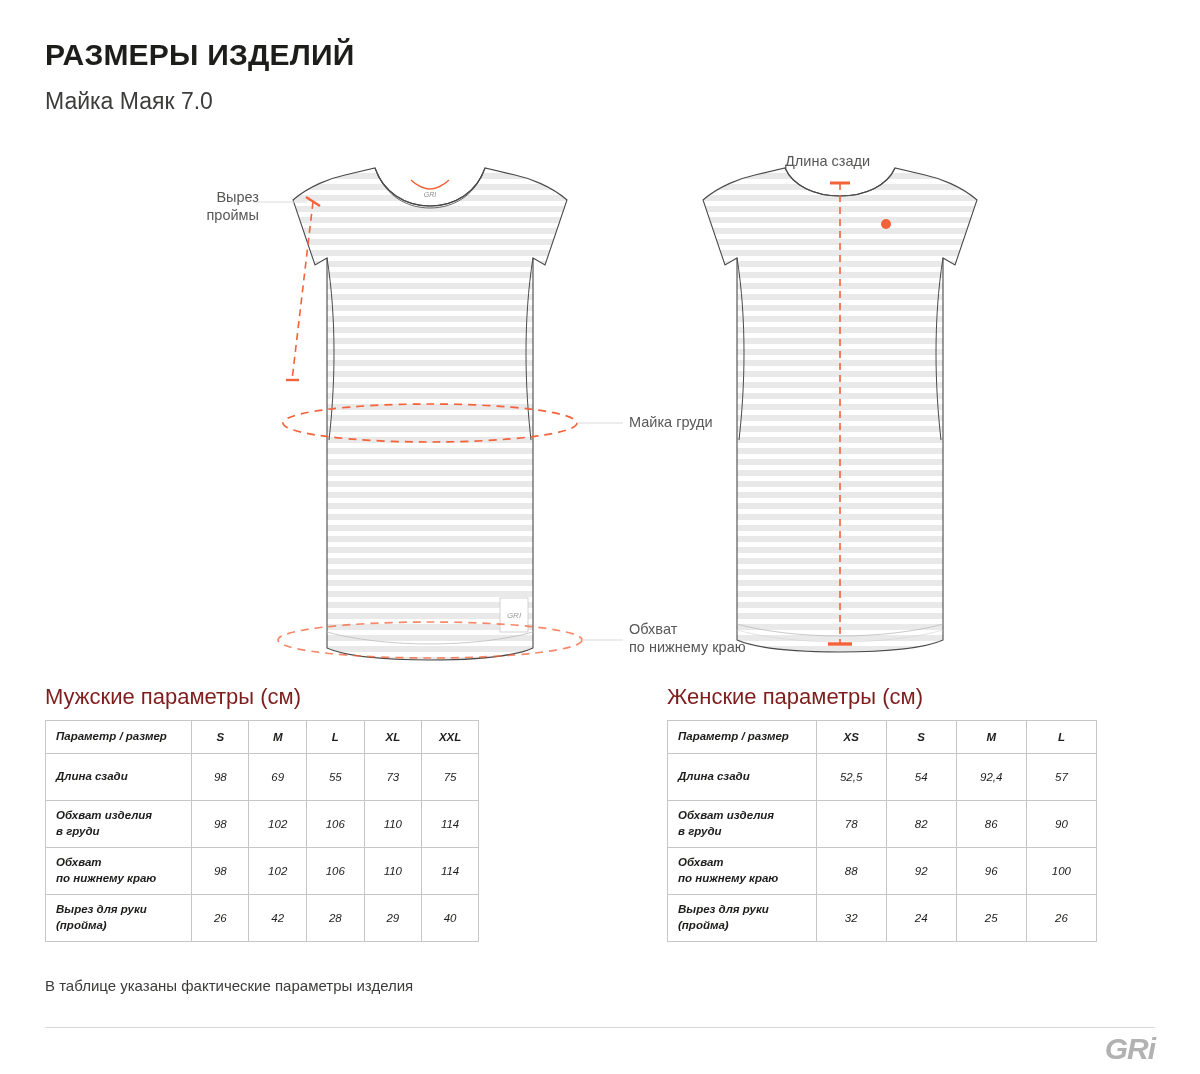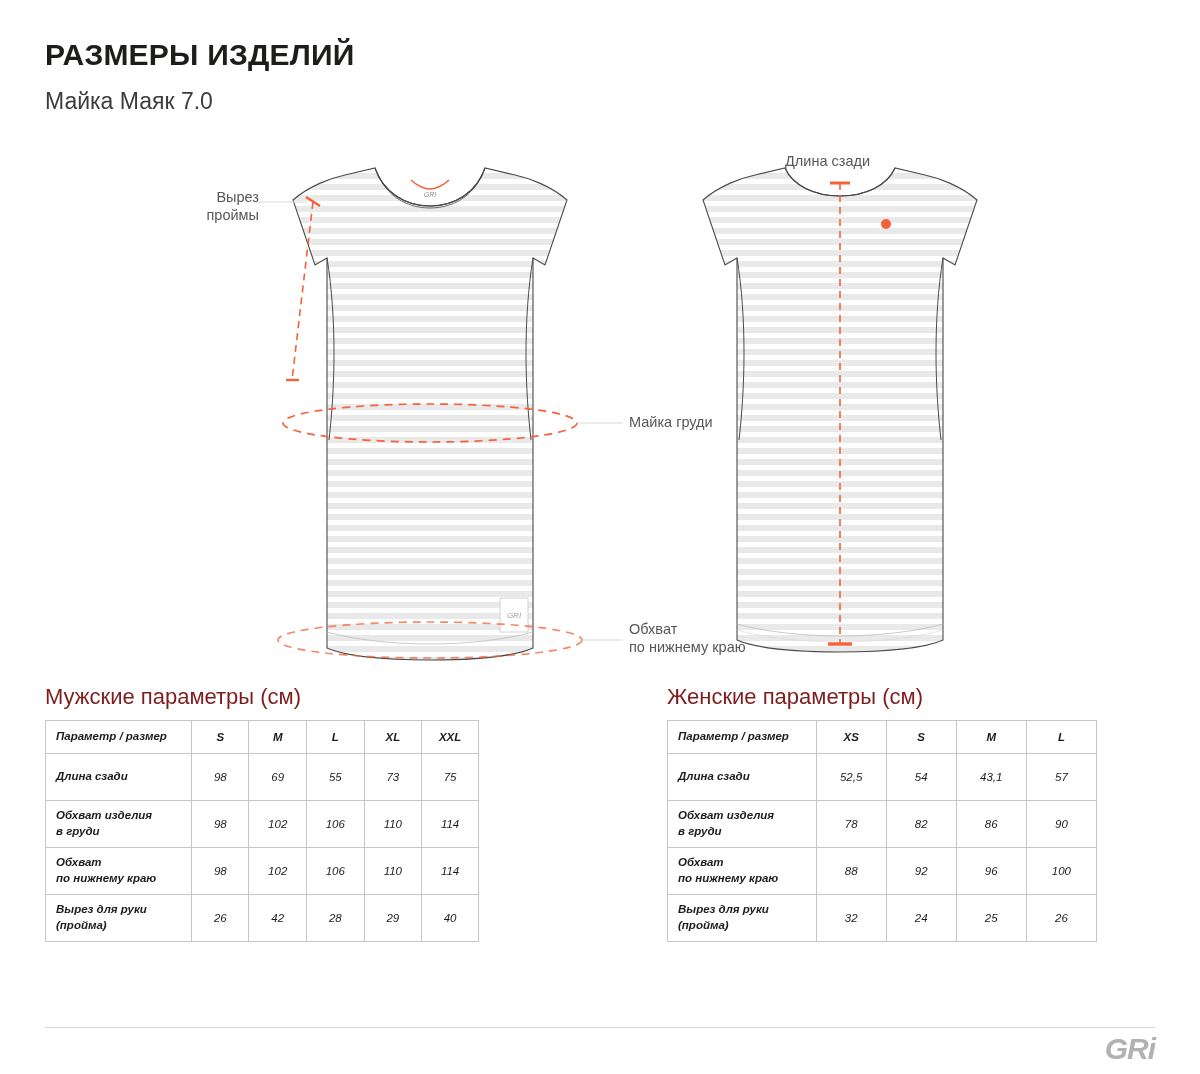--- a/index.html
+++ b/index.html
@@ -261,21 +261,21 @@
         <th style="width:72px;">S</th>
         <th style="width:72px;">M</th>
         <th style="width:72px;">L</th>
       </tr>
     </thead>
     <tbody>
       <tr>
         <td class="param">Длина сзади</td>
         <td>52,5</td>
         <td>54</td>
-        <td>43,1</td>
+        <td>92,4</td>
         <td>57</td>
       </tr>
       <tr>
         <td class="param">Обхват изделия
 в груди</td>
         <td>78</td>
         <td>82</td>
         <td>86</td>
         <td>90</td>
       </tr>
@@ -291,16 +291,17 @@
         <td class="param">Вырез для руки
 (пройма)</td>
         <td>32</td>
         <td>24</td>
         <td>25</td>
         <td>26</td>
       </tr>
     </tbody>
   </table>
 
+  <div class="note" style="left:45px; top:977px;">В таблице указаны фактические параметры изделия</div>
 
   <div class="rule"></div>
   <div class="logo">GRi</div>
 </div>
 
 </body></html>

